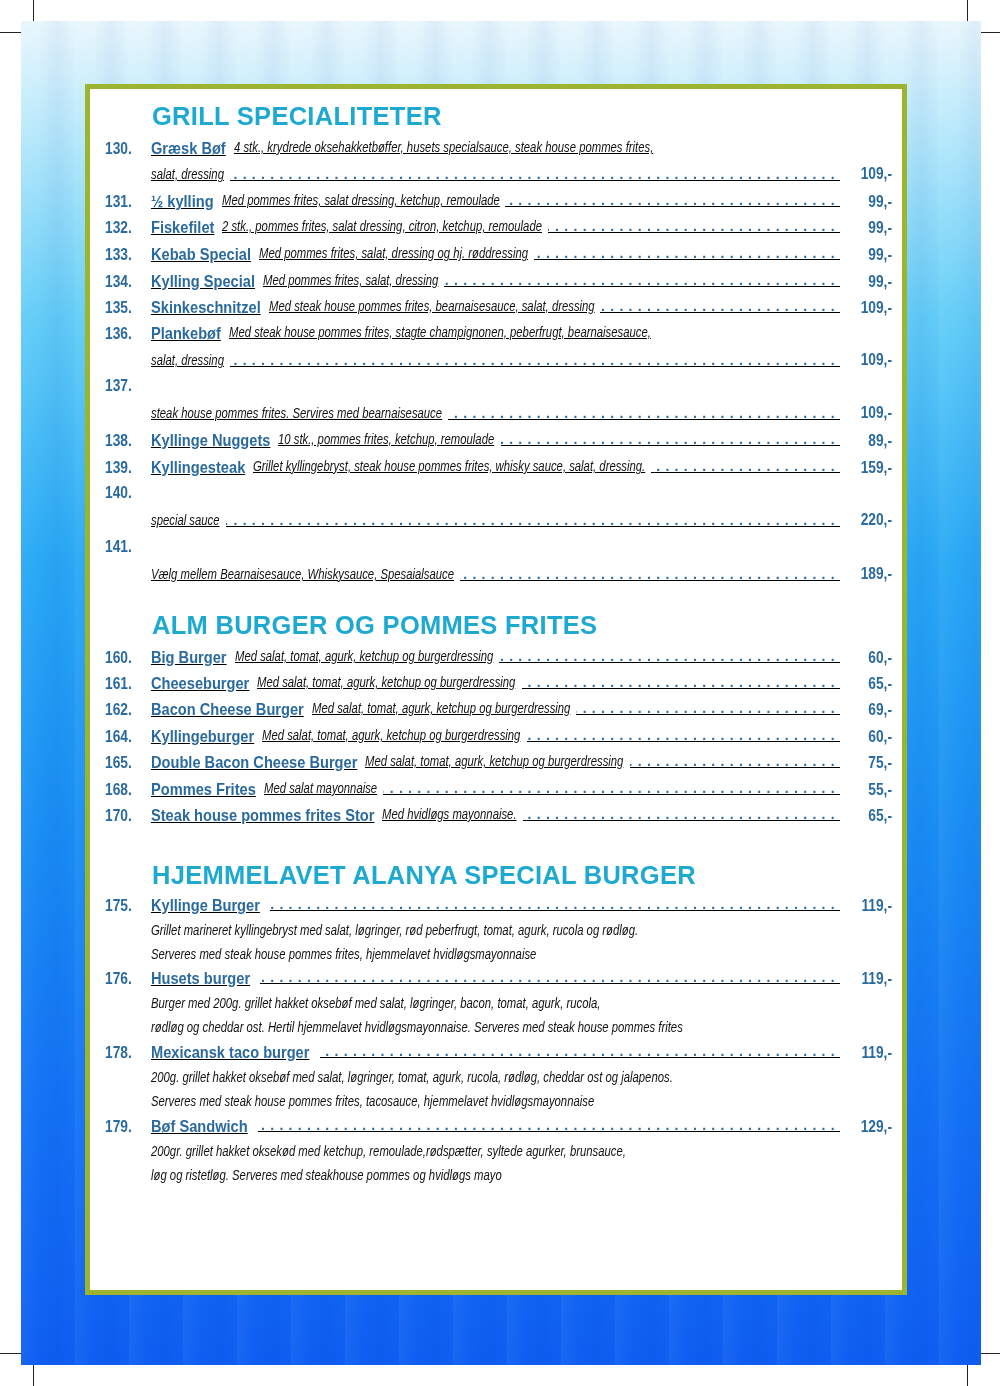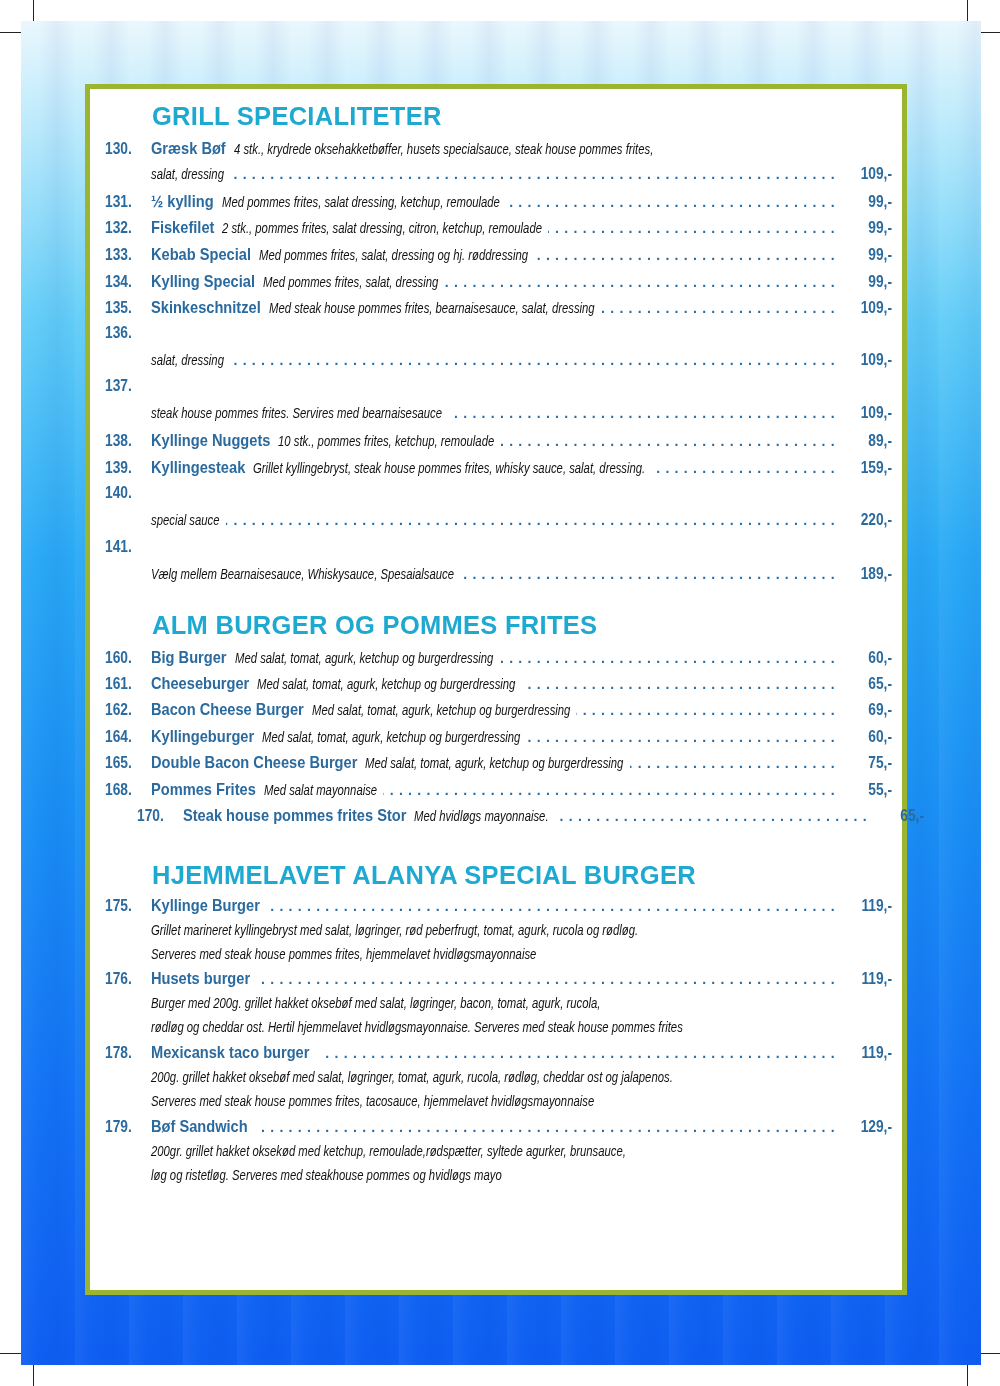--- a/index.html
+++ b/index.html
@@ -29,21 +29,21 @@
   }
   .row {
     position: absolute; left: 105px; width: 787px; height: 24px;
     display: flex; align-items: baseline; white-space: nowrap;
   }
   .num {
     width: 46px; flex: none; font-weight: bold; font-size: 16px; color: #2a6a9e;
     font-family: "Liberation Sans Narrow", "Liberation Sans", sans-serif;
     transform: scaleX(0.86); transform-origin: left;
   }
-  .content { flex: 1; display: flex; align-items: center; overflow: hidden; }
+  .content { flex: 1; display: flex; align-items: flex-start; overflow: hidden; text-decoration: underline; }
   .name {
     font-weight: bold; font-size: 17px; color: #2a6a9e; flex: none;
     display: inline-block; transform-origin: left;
   }
   .desc {
     font-style: italic; font-size: 14.5px; color: #111; flex: none;
     display: inline-block; margin-left: 4px; transform-origin: left;
   }
   .dots {
     flex: 1; overflow: hidden; color: #2a6a9e; font-weight: bold; font-size: 14px;
@@ -130,20 +130,24 @@
       <span class="num">135.</span>
       <span class="content">
         <span class="name" style="transform: scaleX(0.86); margin-right: -13.92px;">Skinkeschnitzel</span>
         <span class="desc" style="transform: scaleX(0.78); margin-right: -91.96px;">Med steak house pommes frites, bearnaisesauce, salat, dressing</span>
         <span class="dots">................................................................................................</span>
       </span>
       <span class="price" style="transform: scaleX(0.86); transform-origin: right center;">109,-</span>
     </div>
     <div class="row" style="top: 324px;">
       <span class="num">136.</span>
+      <span class="content">
+        <span class="name" style="transform: scaleX(0.86); margin-right: -7.34px;">Plankebøf</span>
+        <span class="desc" style="transform: scaleX(0.78); margin-right: -119.02px;">Med steak house pommes frites, stagte champignonen, peberfrugt, bearnaisesauce,</span>
+      </span>
     </div>
     <div class="row line2" style="top: 351px;">
       <span class="content">
         <span class="desc" style="margin-left: 0px; transform: scaleX(0.78); margin-right: -20.68px;">salat, dressing</span>
         <span class="dots">................................................................................................</span>
       </span>
       <span class="price" style="transform: scaleX(0.86); transform-origin: right center;">109,-</span>
     </div>
     <div class="row" style="top: 377px;">
       <span class="num">137.</span>
@@ -241,21 +245,21 @@
     </div>
     <div class="row" style="top: 780px;">
       <span class="num">168.</span>
       <span class="content">
         <span class="name" style="transform: scaleX(0.86); margin-right: -13.08px;">Pommes Frites</span>
         <span class="desc" style="transform: scaleX(0.78); margin-right: -31.9px;">Med salat mayonnaise</span>
         <span class="dots">................................................................................................</span>
       </span>
       <span class="price" style="transform: scaleX(0.86); transform-origin: right center;">55,-</span>
     </div>
-    <div class="row" style="top: 806px; margin-left: 32px;">
+    <div class="row" style="top: 806px;">
       <span class="num">170.</span>
       <span class="content">
         <span class="name" style="transform: scaleX(0.86); margin-right: -32.4px;">Steak house pommes frites Stor</span>
         <span class="desc" style="transform: scaleX(0.78); margin-right: -37.84px;">Med hvidløgs mayonnaise.</span>
         <span class="dots">................................................................................................</span>
       </span>
       <span class="price" style="transform: scaleX(0.86); transform-origin: right center;">65,-</span>
     </div>
     <div class="section-title" style="top: 860px;">HJEMMELAVET ALANYA SPECIAL BURGER</div>
     <div class="row" style="top: 896px;">

